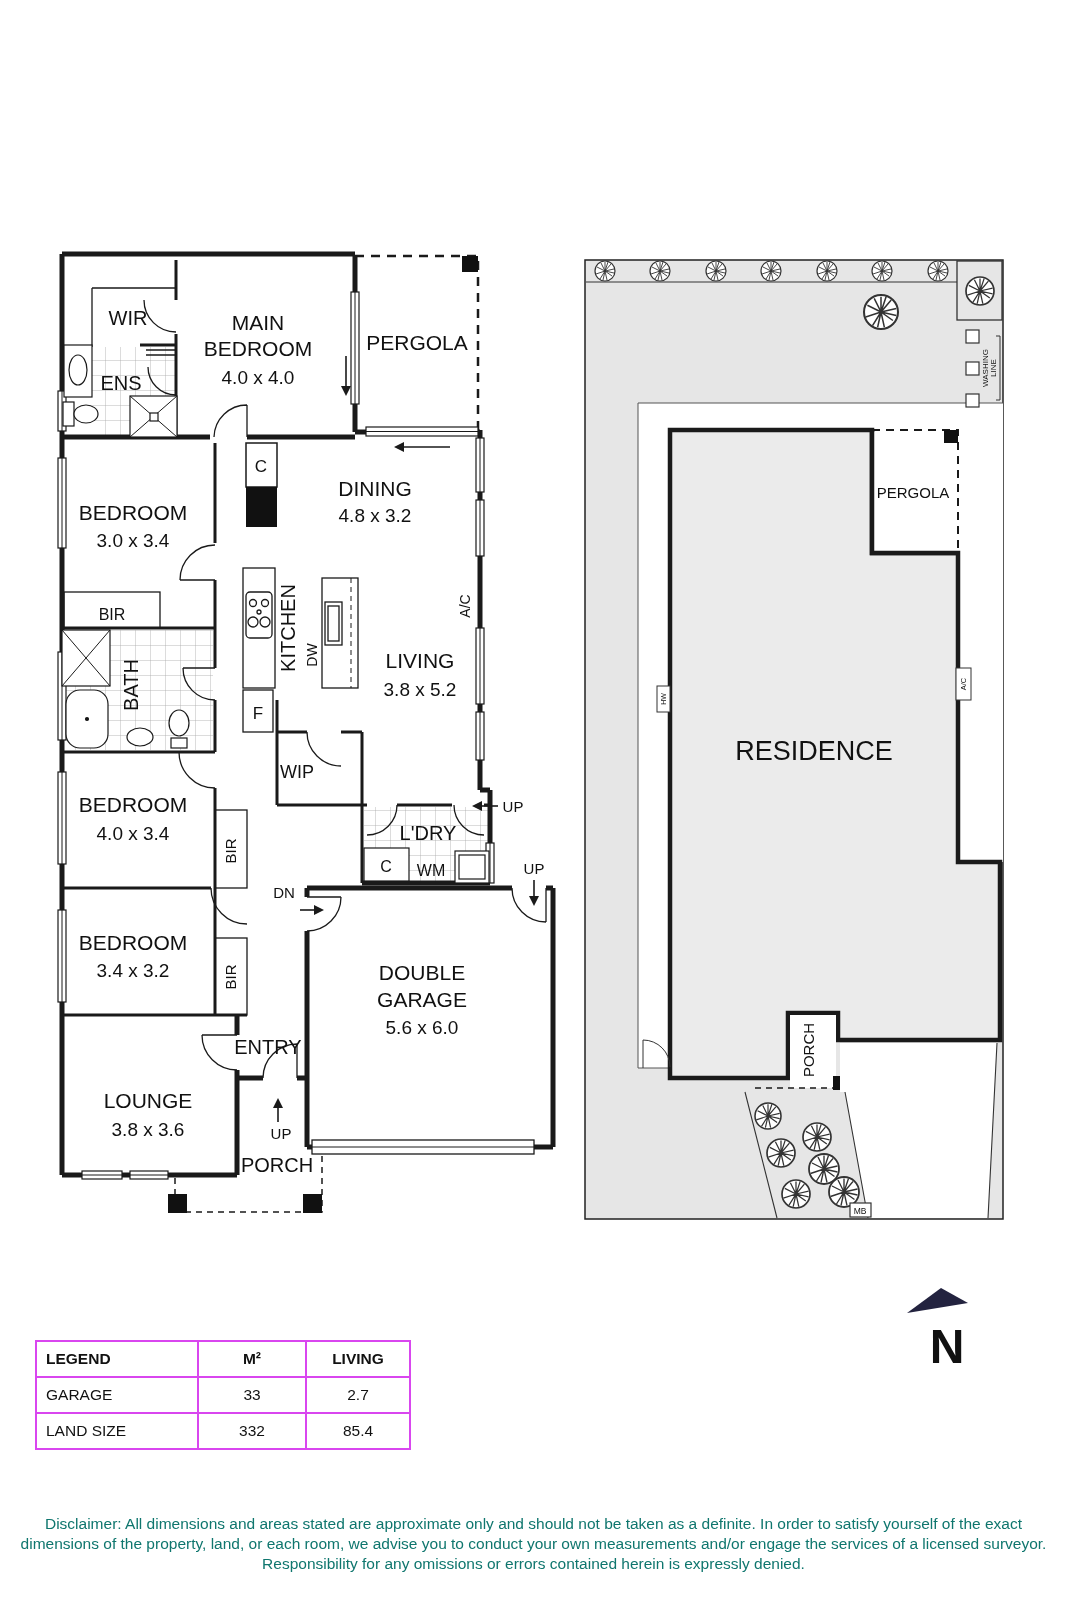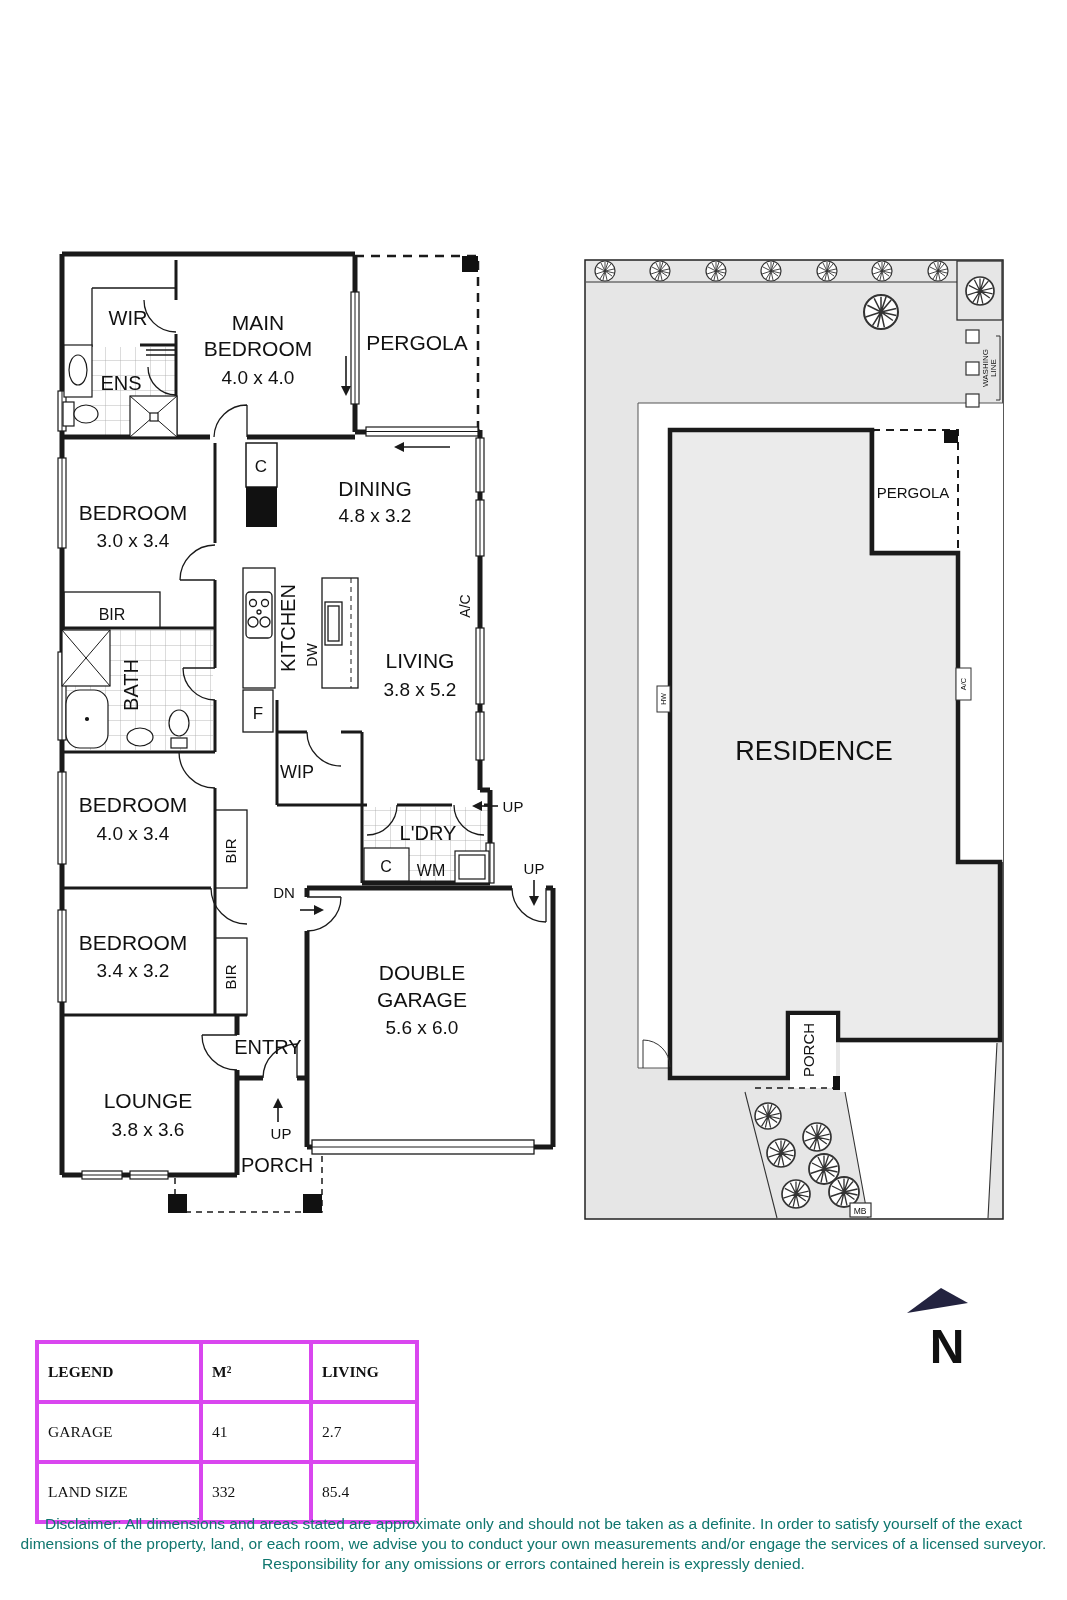--- a/index.html
+++ b/index.html
@@ -2,23 +2,23 @@
 <html><head>
 <meta charset="utf-8">
 <style>
   html,body{margin:0;padding:0;background:#fff;}
   .page{position:relative;width:1067px;height:1600px;background:#fff;overflow:hidden;
         font-family:"Liberation Sans",sans-serif;color:#111;}
   .plan-svg{position:absolute;left:0;top:0;}
   svg text{fill:#111;font-family:"Liberation Sans",sans-serif;}
   .legend{position:absolute;left:35px;top:1340px;border-collapse:collapse;
           font-size:15.5px;background:#fff;}
-  .legend th,.legend td{border:4px solid #d946ef;padding:17px 9px;height:22px;font-family:Liberation Serif, serif;}
+  .legend th,.legend td{border:2px solid #d946ef;padding:6px 9px;height:22px;}
   .legend th{font-weight:bold;text-align:left;}
-  .legend th.num,.legend td.num{text-align:left;}
+  .legend th.num,.legend td.num{text-align:center;}
   .legend td{text-align:left;}
   .legend .c1{width:142px;} .legend .c2{width:88px;} .legend .c3{width:84px;}
   .disclaimer{position:absolute;left:0;top:1514px;width:1067px;box-sizing:border-box;
               padding:0 18px;text-align:center;font-size:15.5px;line-height:1.28;color:#0f766e;}
 </style>
 </head>
 <body>
 
 <div class="page">
 
@@ -313,21 +313,21 @@
 
 <table class="legend">
   <tbody>
         <tr>
     <th class="c1">LEGEND</th>
     <th class="c2 num">M²</th>
     <th class="c3 num">LIVING</th>
   </tr>
   <tr>
     <td>GARAGE</td>
-    <td class="num">41</td>
+    <td class="num">33</td>
     <td class="num">2.7</td>
   </tr>
   <tr>
     <td>LAND SIZE</td>
     <td class="num">332</td>
     <td class="num">85.4</td>
   </tr>
 </tbody>
     </table>
 

